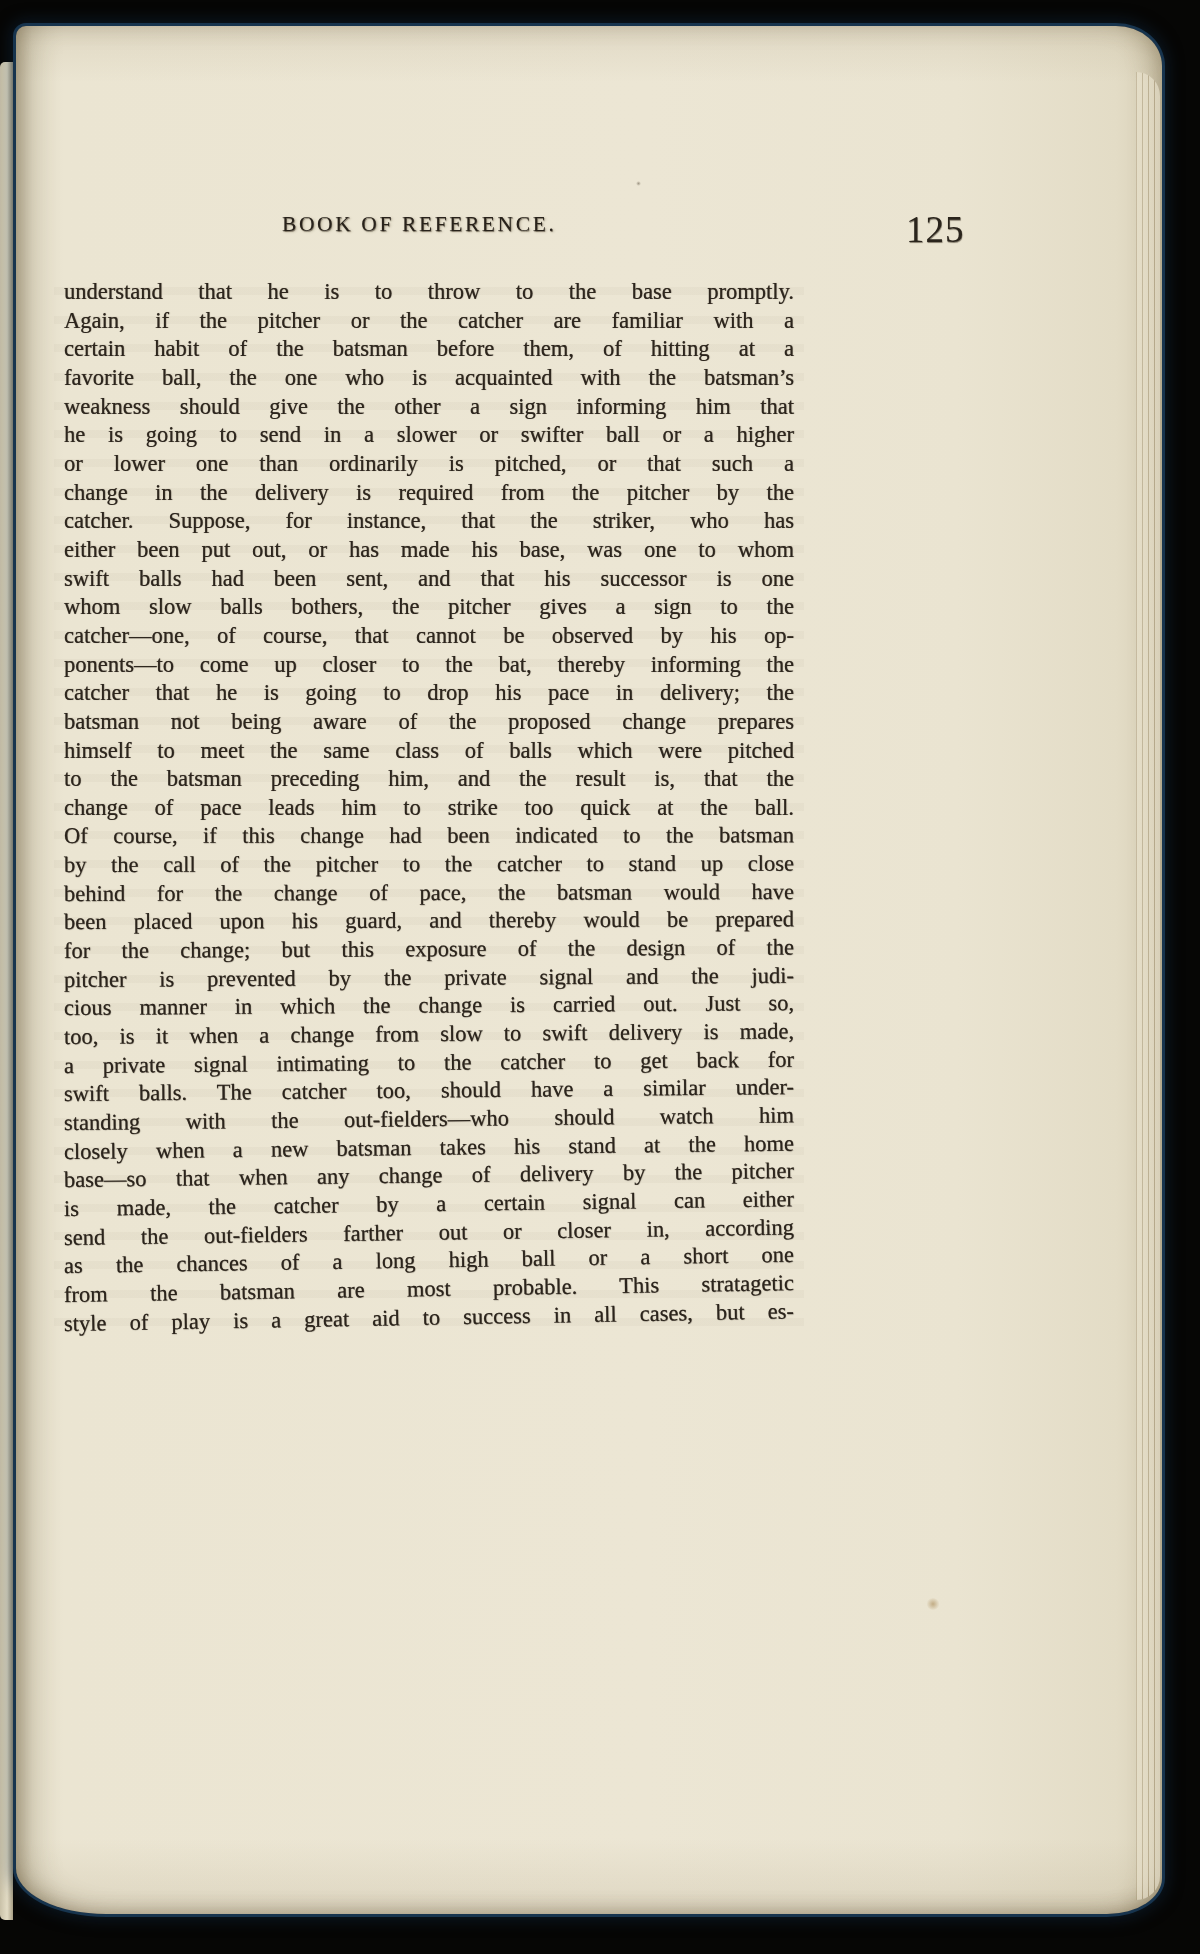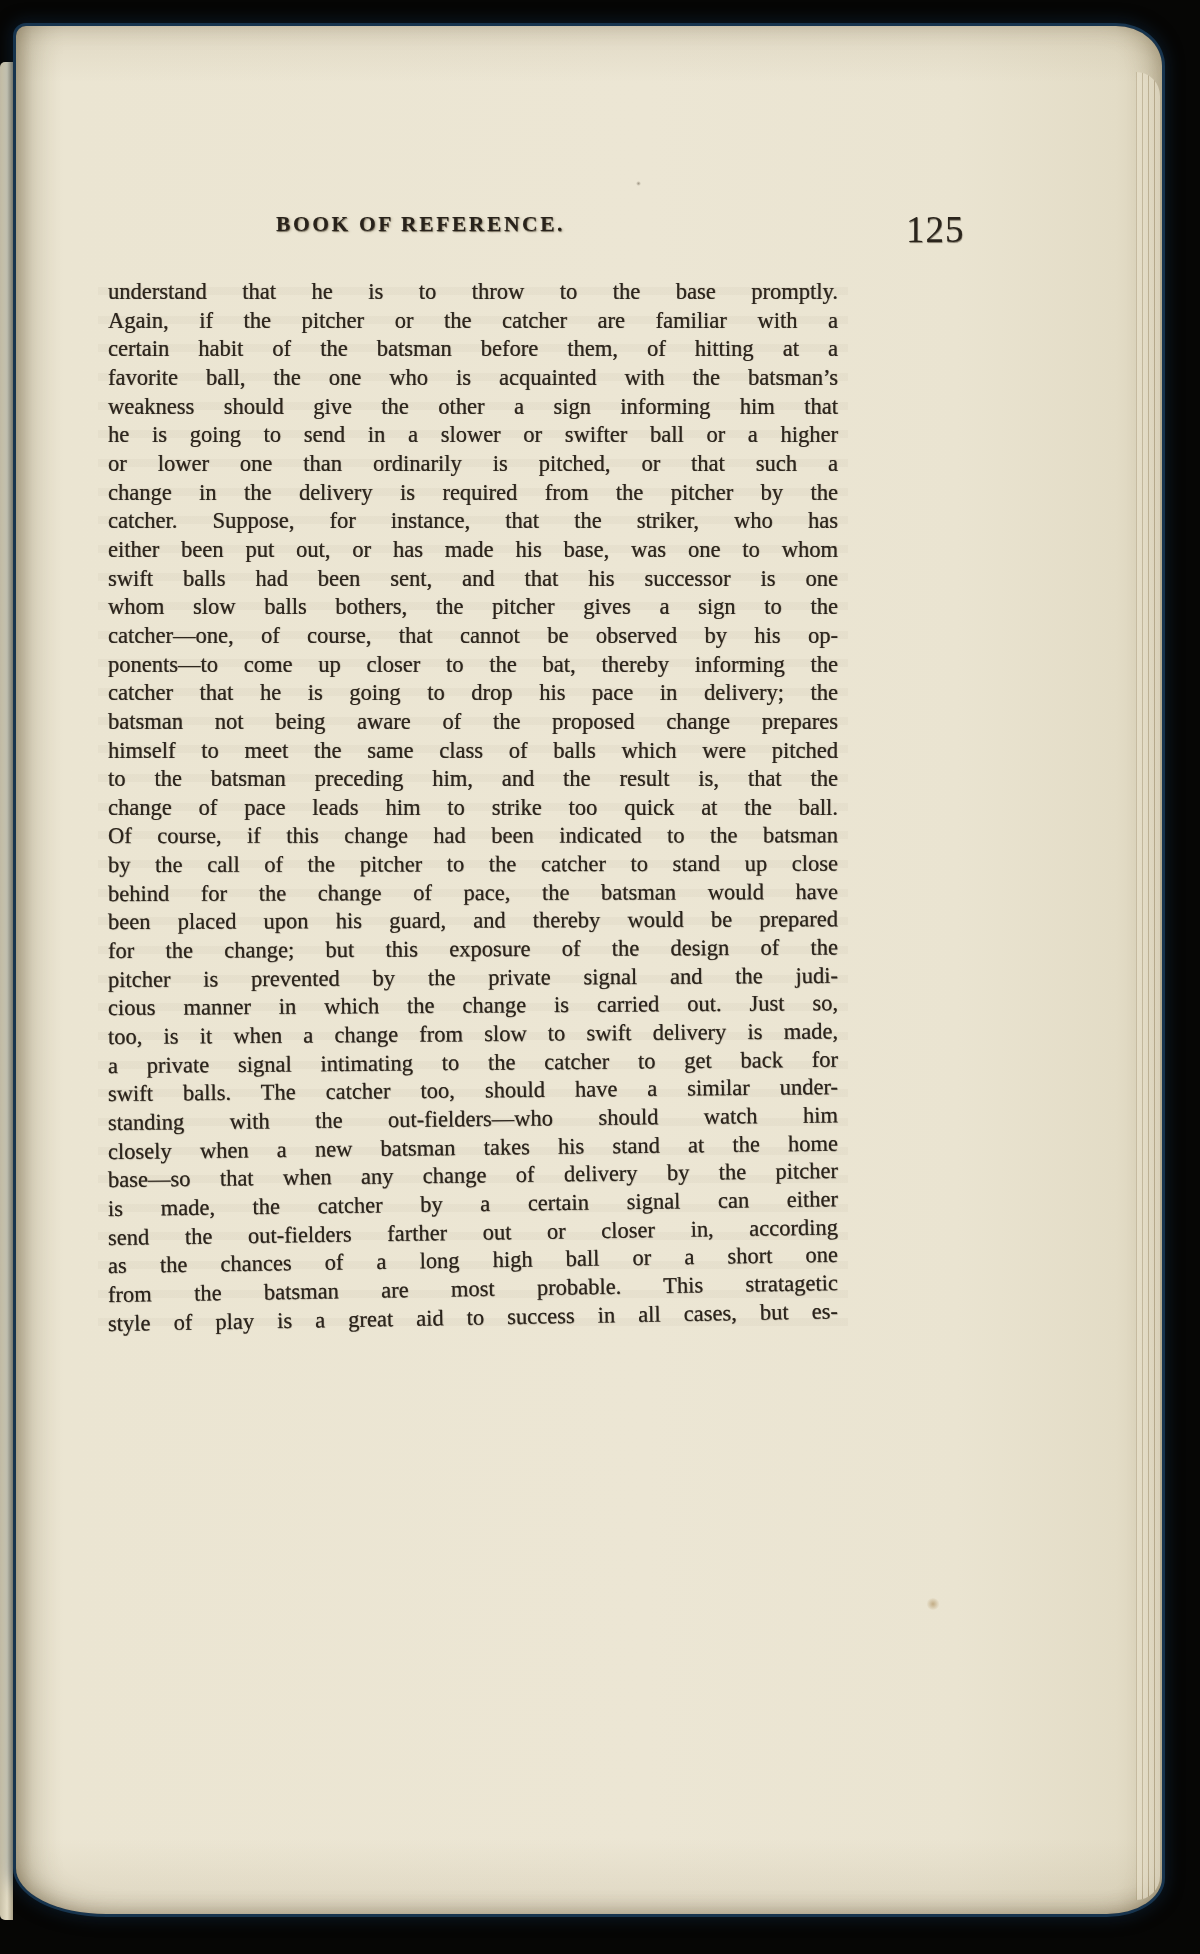--- a/index.html
+++ b/index.html
@@ -35,39 +35,38 @@
   .edge-stack{
     position:absolute;right:2px;top:46px;bottom:14px;width:24px;
     background:repeating-linear-gradient(90deg,
       rgba(150,130,92,.38) 0 1.5px,
       rgba(235,228,207,.85) 1.5px 6px);
     border-radius:0 40px 40px 0;
     opacity:.75;
   }
   .header-row{position:absolute;left:0;top:186px;width:100%;height:40px;}
   .running-header{
-    position:absolute;left:260px;top:0;
-    font-size:21.5px;font-weight:bold;letter-spacing:2.6px;
+    position:absolute;left:266px;top:0;
+    font-size:21.5px;font-weight:normal;letter-spacing:2.6px;
     color:#28221b;
     text-shadow:0.5px 0.5px 0.8px rgba(50,40,25,.55), 1.5px 1px 2.5px rgba(90,75,45,.30);
     white-space:nowrap;
     text-align:right;
   }
   .page-number{
     position:absolute;left:890px;top:-4px;
     font-size:37px;color:#2a241c;letter-spacing:1px;
     text-shadow:0.5px 0.5px 0.8px rgba(50,40,25,.55);
   }
   .text-column{
     position:absolute;left:48px;top:252px;width:730px;
     font-size:22.5px;line-height:28.65px;
     color:#2b241c;
     text-shadow:0.45px 0.45px 0.7px rgba(45,37,27,.55), -0.2px 0 0.4px rgba(45,37,27,.30);
     word-spacing:1px;
-    margin-left:44px;
   }
   
   .text-column::before{
     content:"";position:absolute;inset:-6px -10px;
     background:repeating-linear-gradient(180deg,
       rgba(0,0,0,0) 0 15px,
       rgba(108,94,68,.045) 15px 23px,
       rgba(0,0,0,0) 23px 28.65px);
     pointer-events:none;
   }

